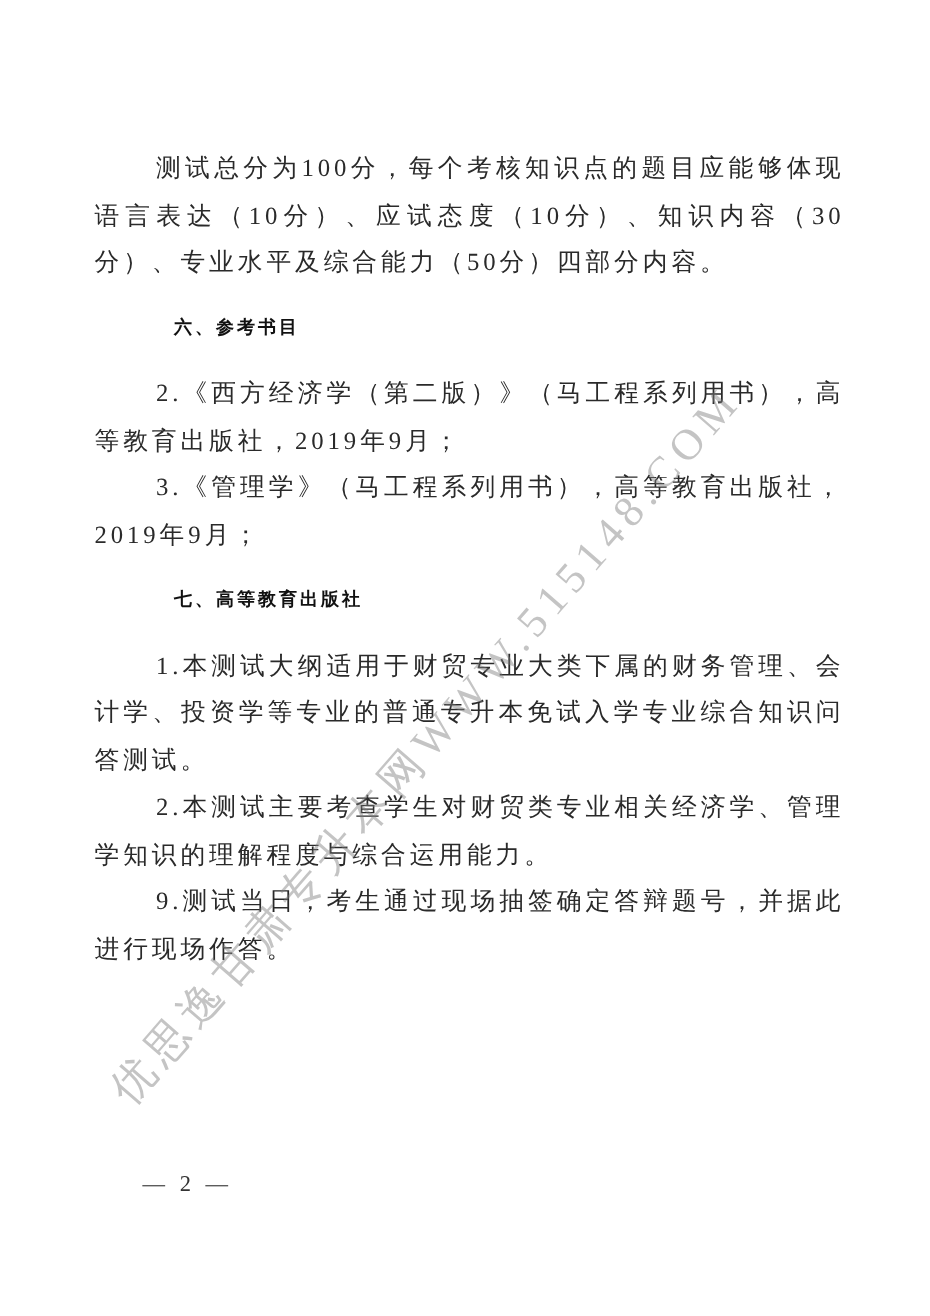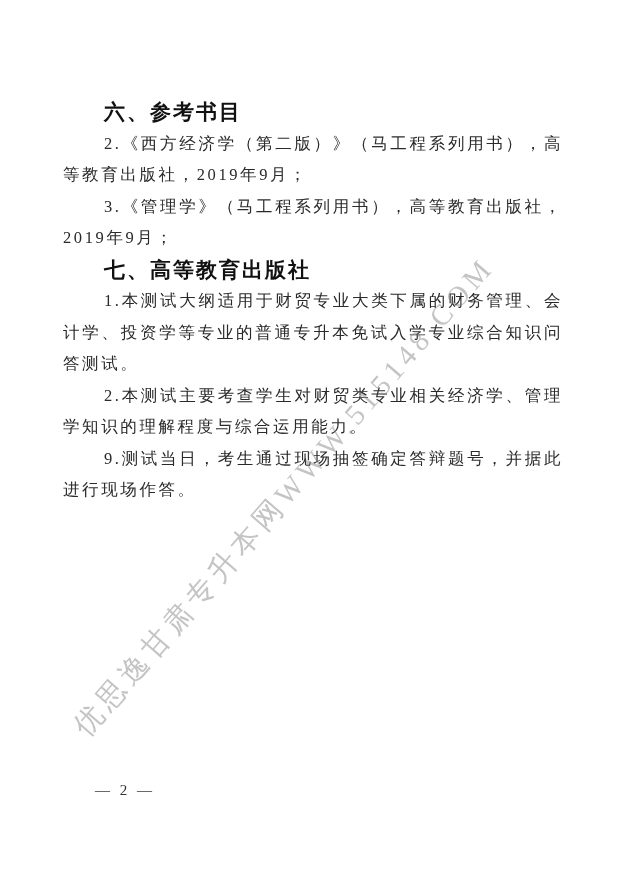--- a/index.html
+++ b/index.html
@@ -24,23 +24,23 @@
     font-size: 16.5px;
     line-height: 31.5px;
     letter-spacing: 2.6px;
     text-align: justify;
   }
   #content p {
     margin: 0;
     text-indent: 41px;
   }
   #content h2 {
-    margin: 0;
+    margin: 12px;
     font-family: "Liberation Sans", "DejaVu Sans", sans-serif;
-    font-size: 21px;
+    font-size: 12px;
     font-weight: bold;
     color: #111111;
     line-height: 31.5px;
     letter-spacing: 2px;
     text-indent: 41px;
     text-align: left;
   }
   #watermark {
     position: absolute;
     left: 80px;
@@ -68,20 +68,21 @@
 </style>
 </head>
 <body>
 
 <div id="page">
 
   <div id="watermark">优思逸甘肃专升本网WWW.515148.COM</div>
 
   <div id="content">
 
+    <p>测试总分为100分，每个考核知识点的题目应能够体现语言表达（10分）、应试态度（10分）、知识内容（30分）、专业水平及综合能力（50分）四部分内容。</p>
 
     <h2>六、参考书目</h2>
 
     <p>2.《西方经济学（第二版）》（马工程系列用书），高等教育出版社，2019年9月；</p>
     <p>3.《管理学》（马工程系列用书），高等教育出版社，2019年9月；</p>
 
     <h2>七、高等教育出版社</h2>
 
     <p>1.本测试大纲适用于财贸专业大类下属的财务管理、会计学、投资学等专业的普通专升本免试入学专业综合知识问答测试。</p>
     <p>2.本测试主要考查学生对财贸类专业相关经济学、管理学知识的理解程度与综合运用能力。</p>

